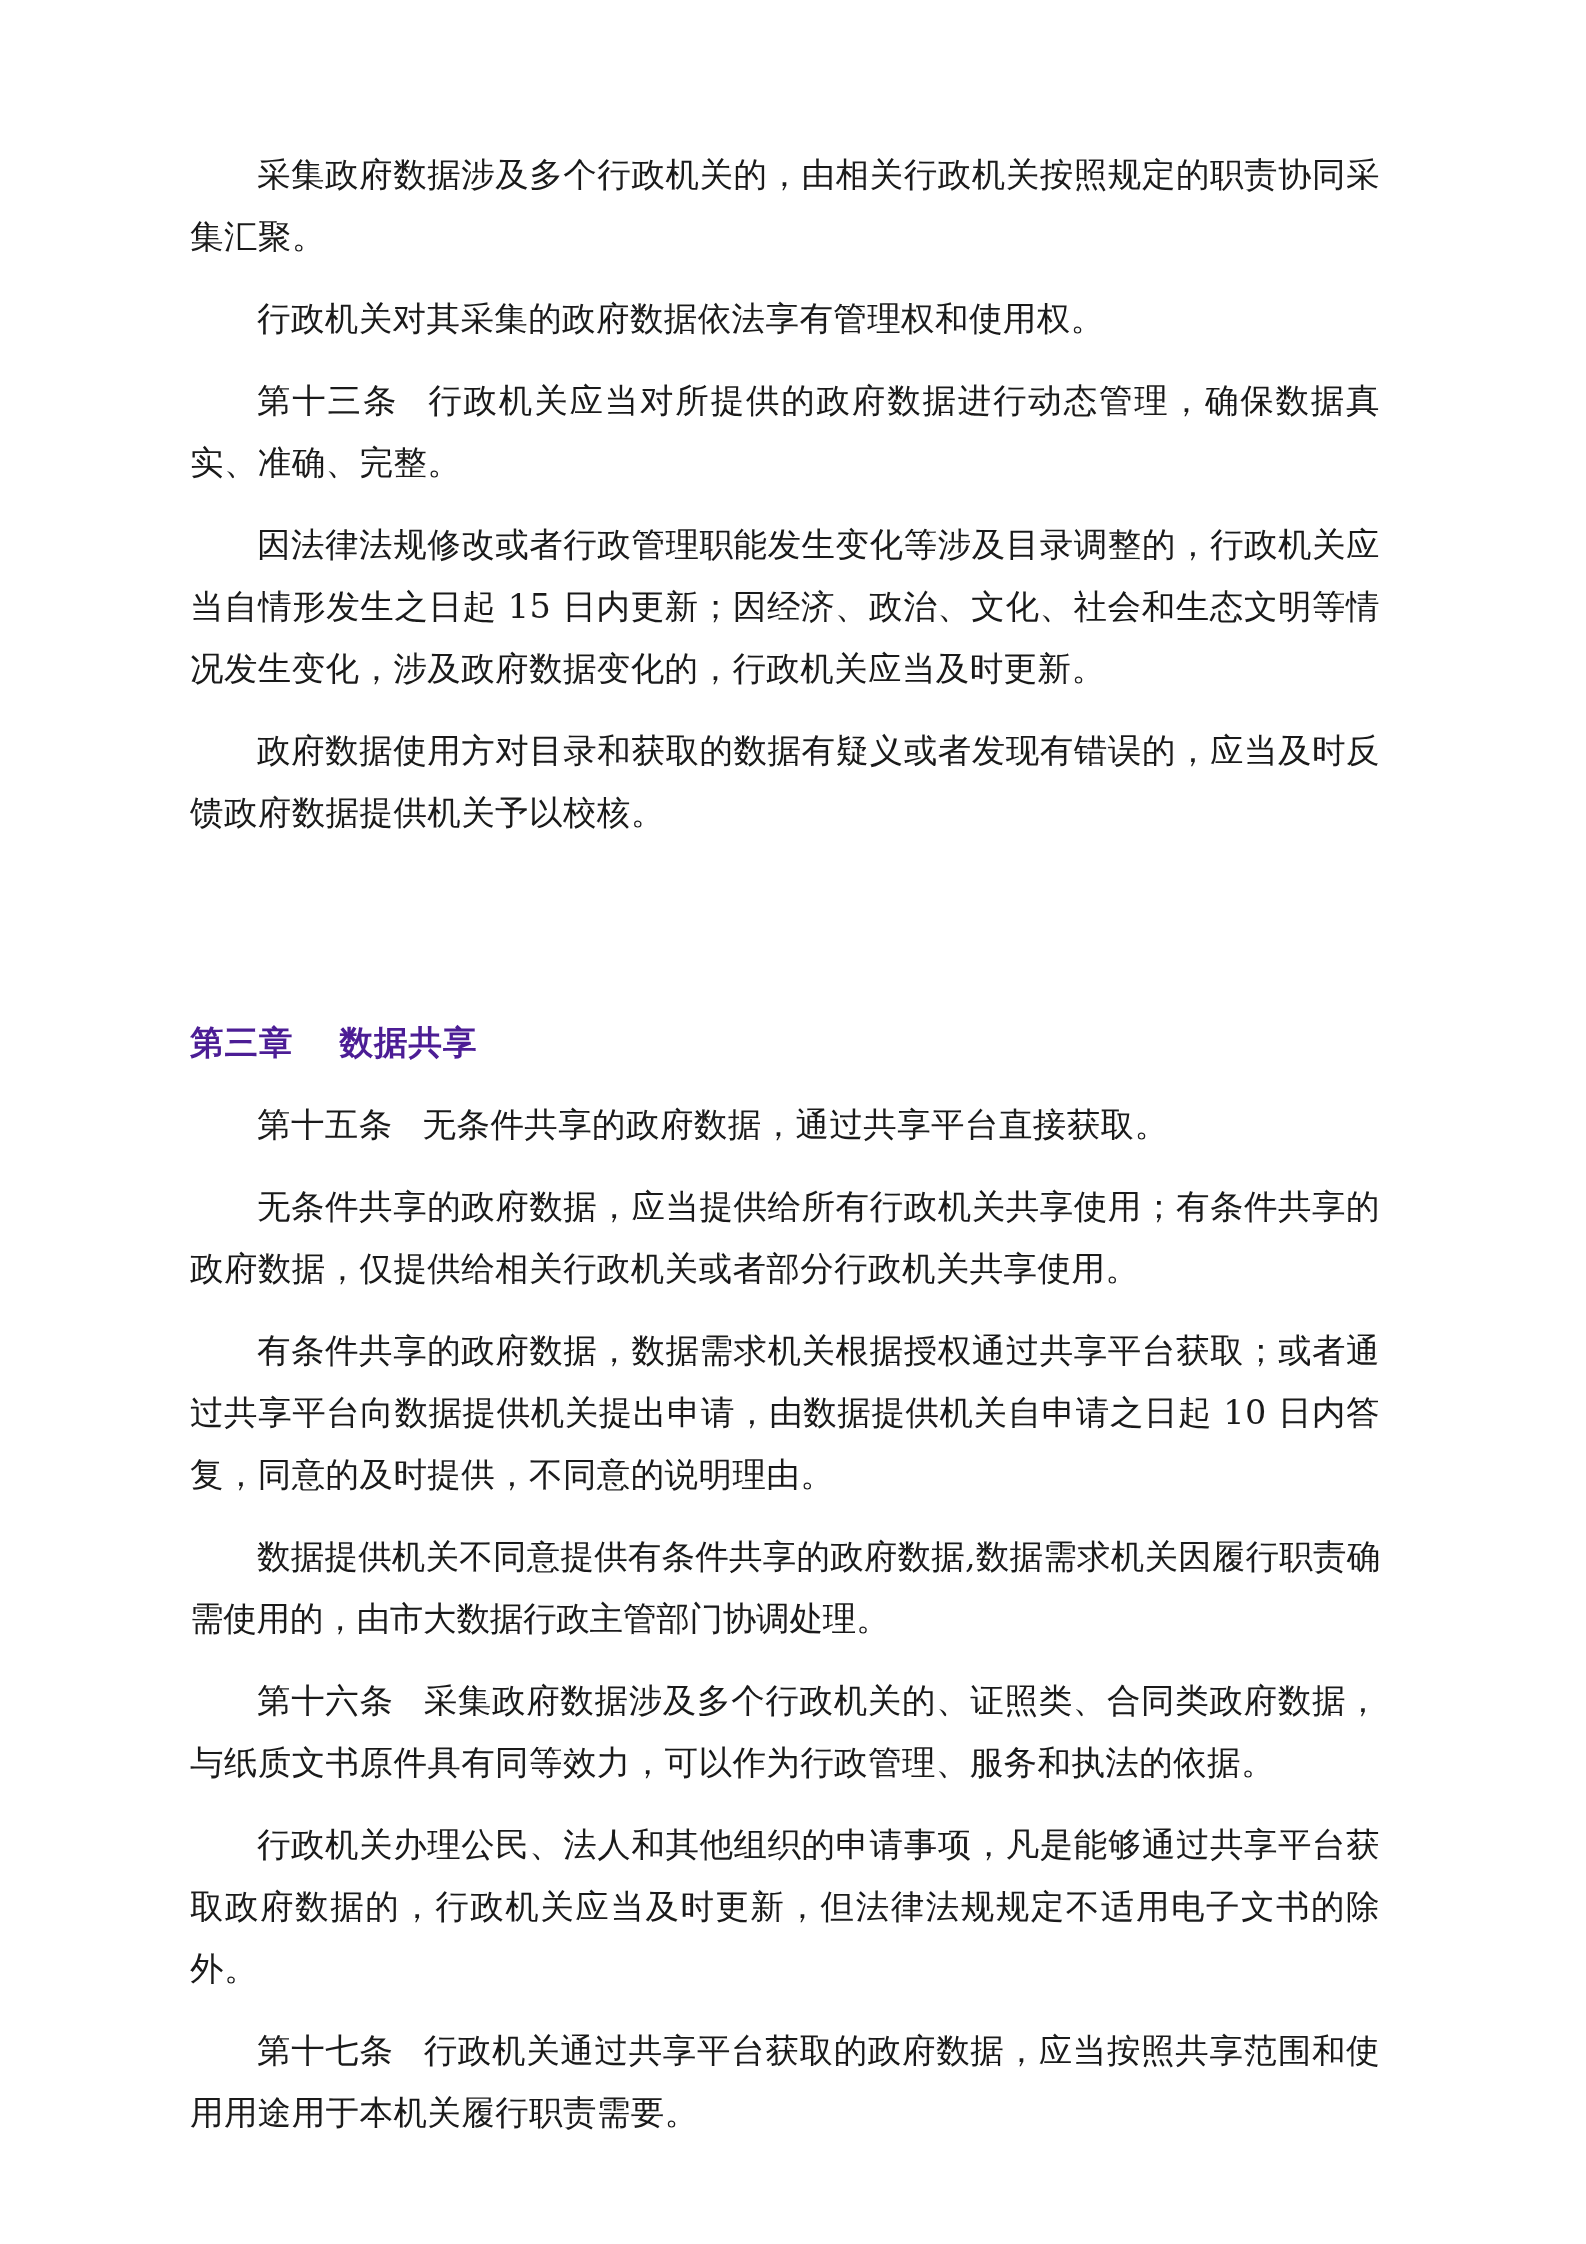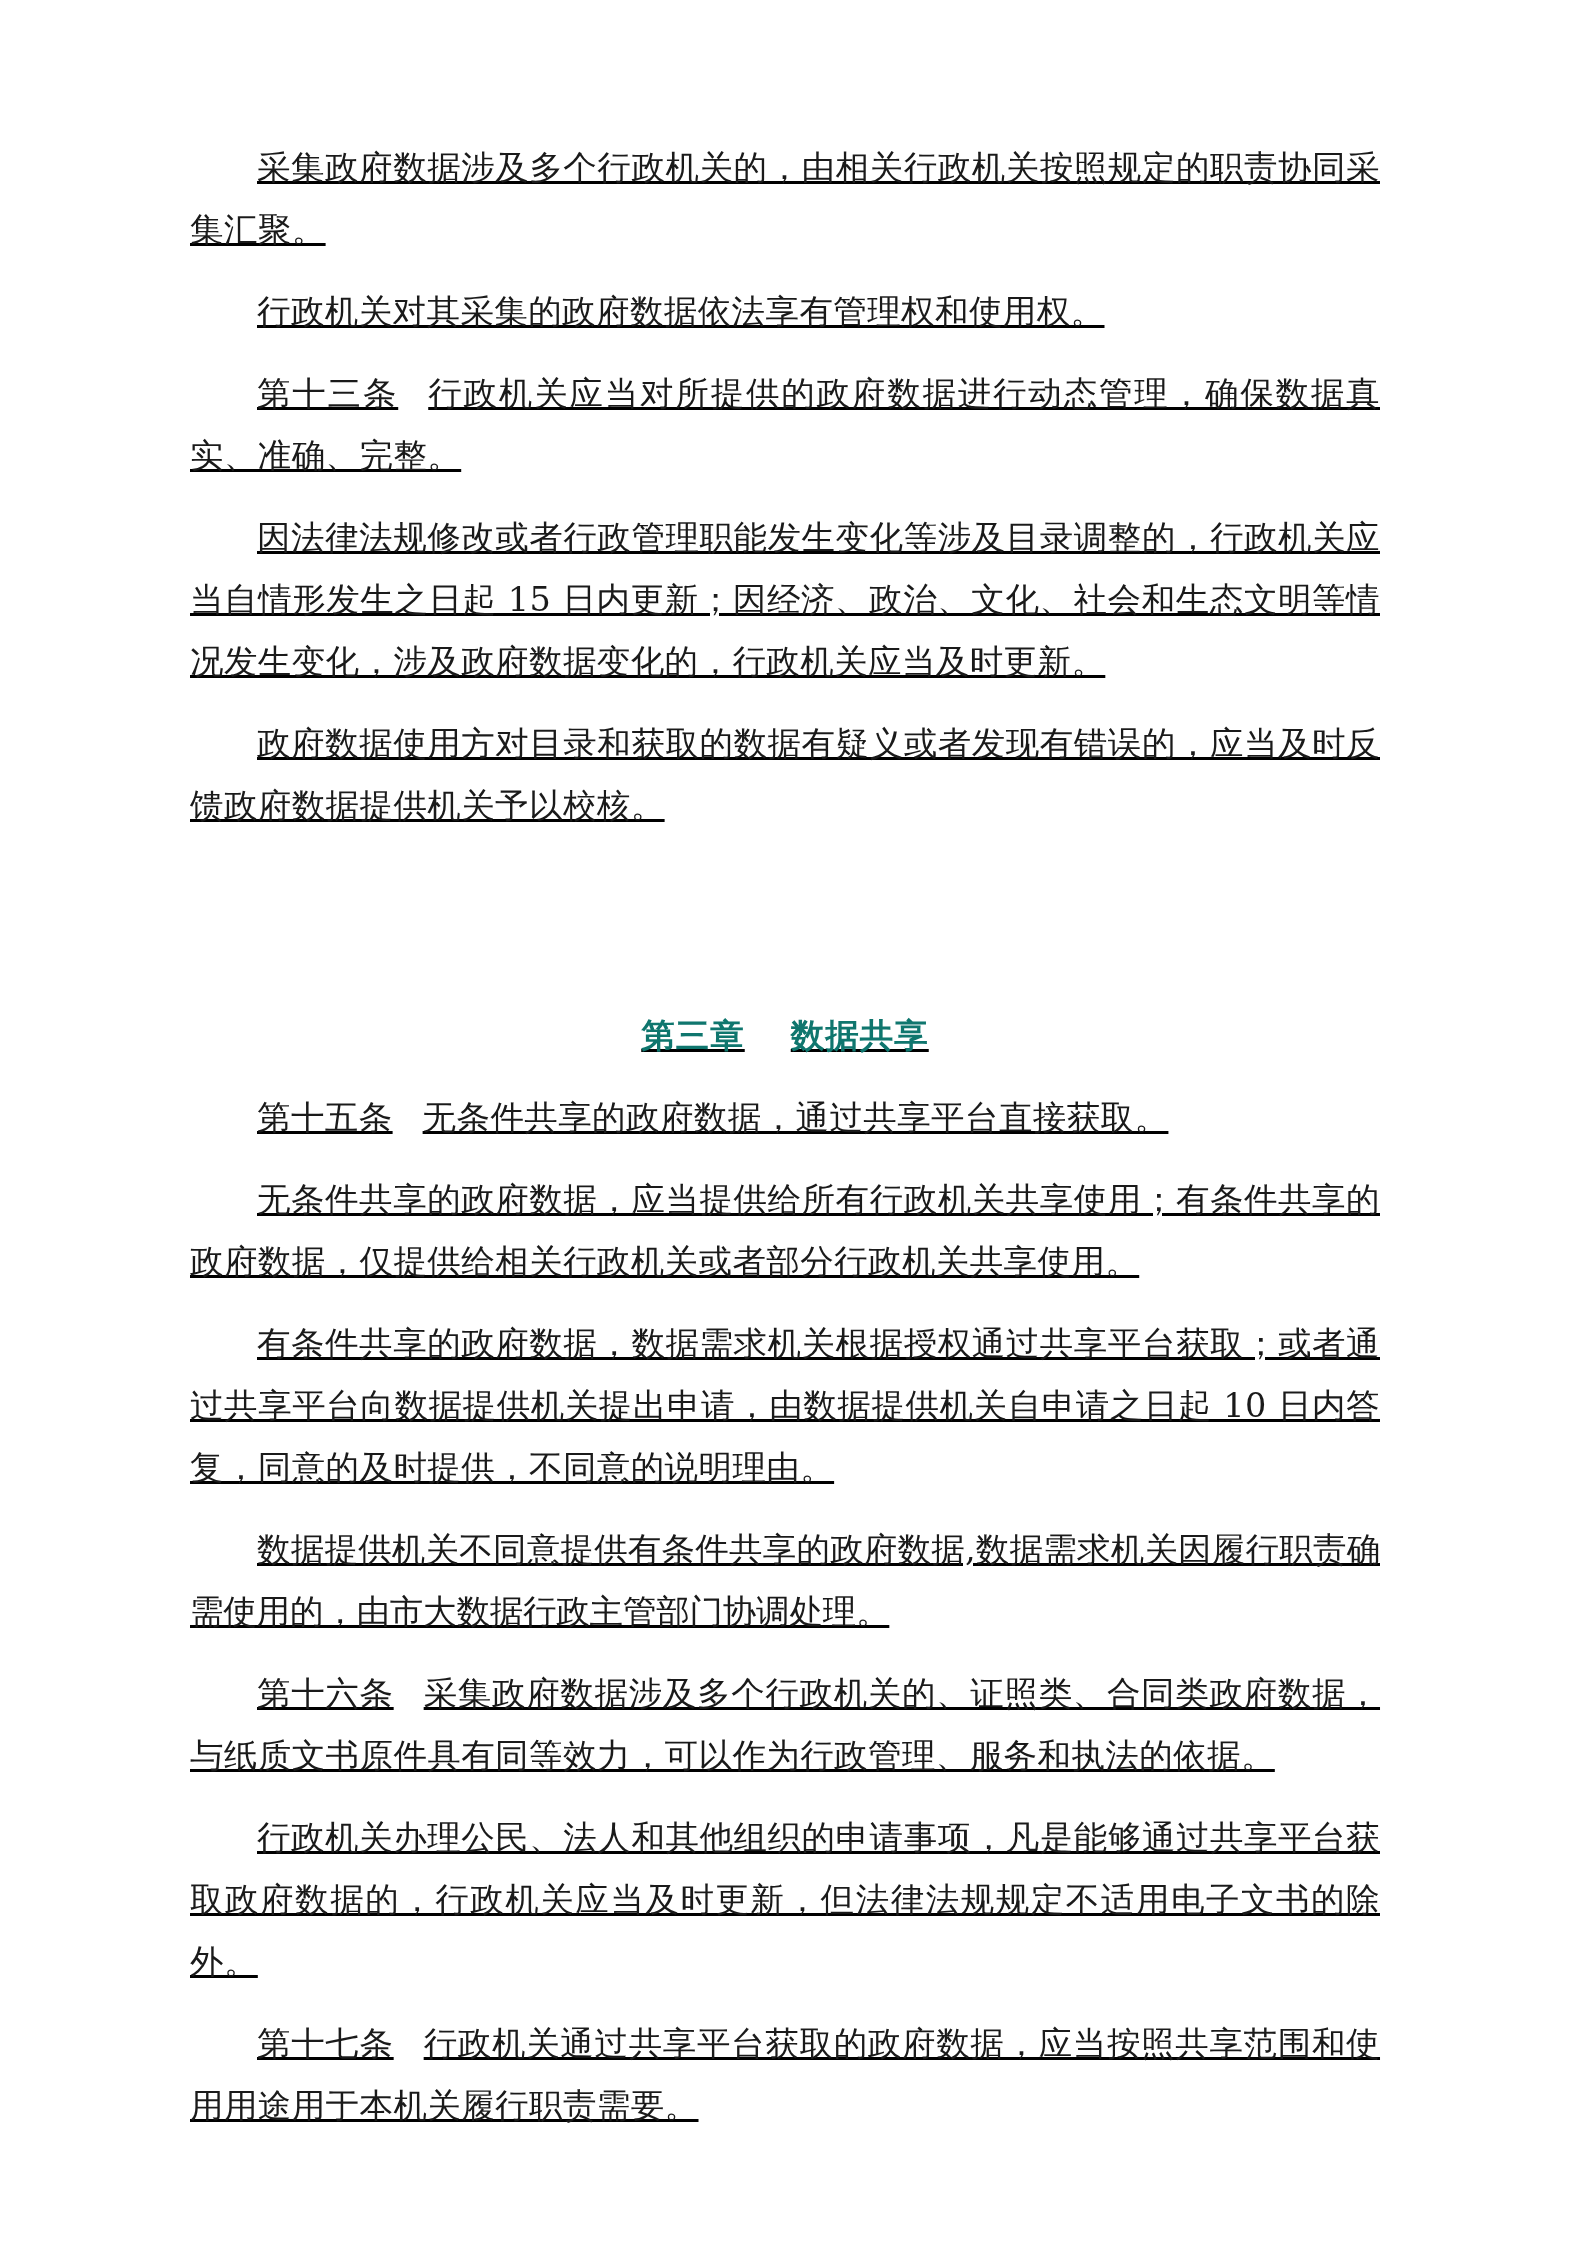--- a/index.html
+++ b/index.html
@@ -14,23 +14,22 @@
     position: relative;
     width: 1586px;
     height: 2244px;
     background: #ffffff;
     margin: 0 auto;
     overflow: hidden;
   }
   .content {
     position: absolute;
     left: 190px;
-    top: 137px;
+    top: 144px;
     width: 1190px;
-    text-decoration: underline;
   }
   .para {
     font-size: 33.5px;
     line-height: 62px;
     color: #1a1a1a;
     text-align: justify;
     text-justify: inter-character;
     text-indent: 67px;
     margin: 0 0 20px 0;
     letter-spacing: 0.4px;
@@ -40,22 +39,21 @@
     letter-spacing: -0.2px;
   }
   .article-label {
     margin-right: 30px;
     white-space: nowrap;
   }
   .chapter {
     font-size: 33.5px;
     line-height: 62px;
     font-weight: bold;
-    text-align: center;
-    color: #0f766e;
+    color: #4c1d95;
     text-indent: 0;
     letter-spacing: 1px;
   }
   .chapter .ch-num {
     margin-right: 46px;
   }
   .gap-before-ch3 { margin-top: 168px; }
   .gap-after-ch3 { margin-top: 28px; }
 </style>
 </head>

